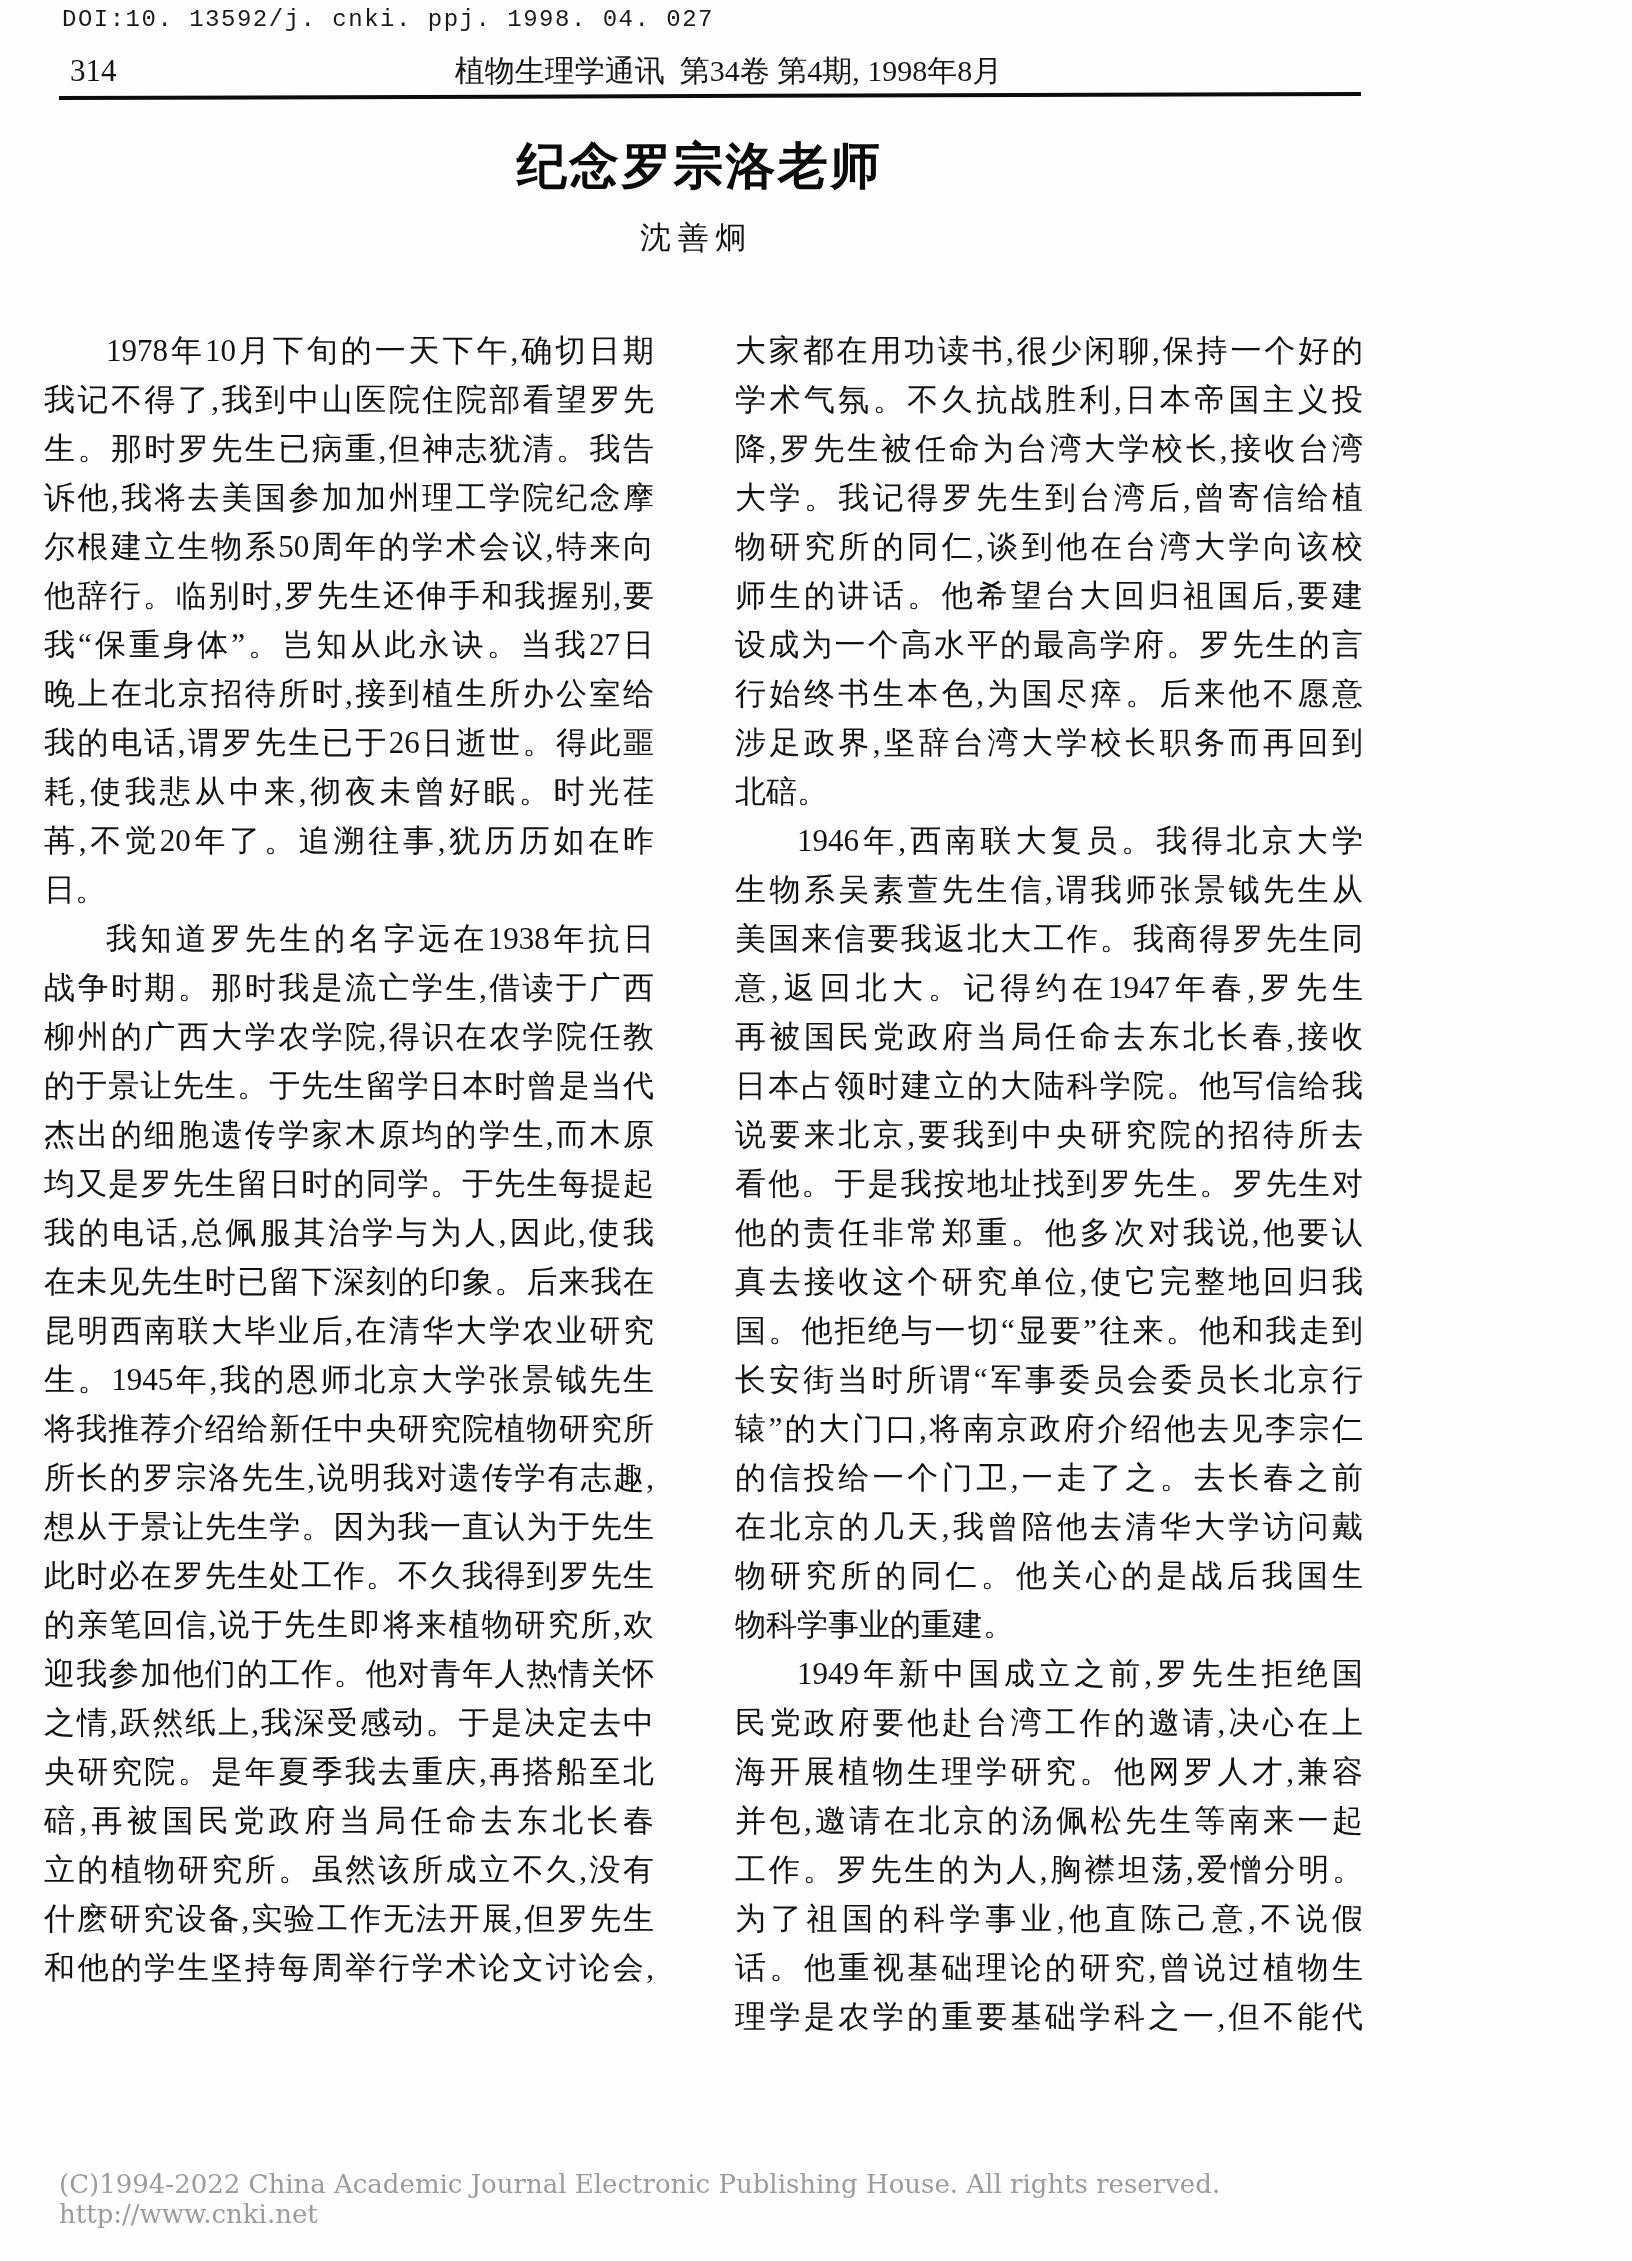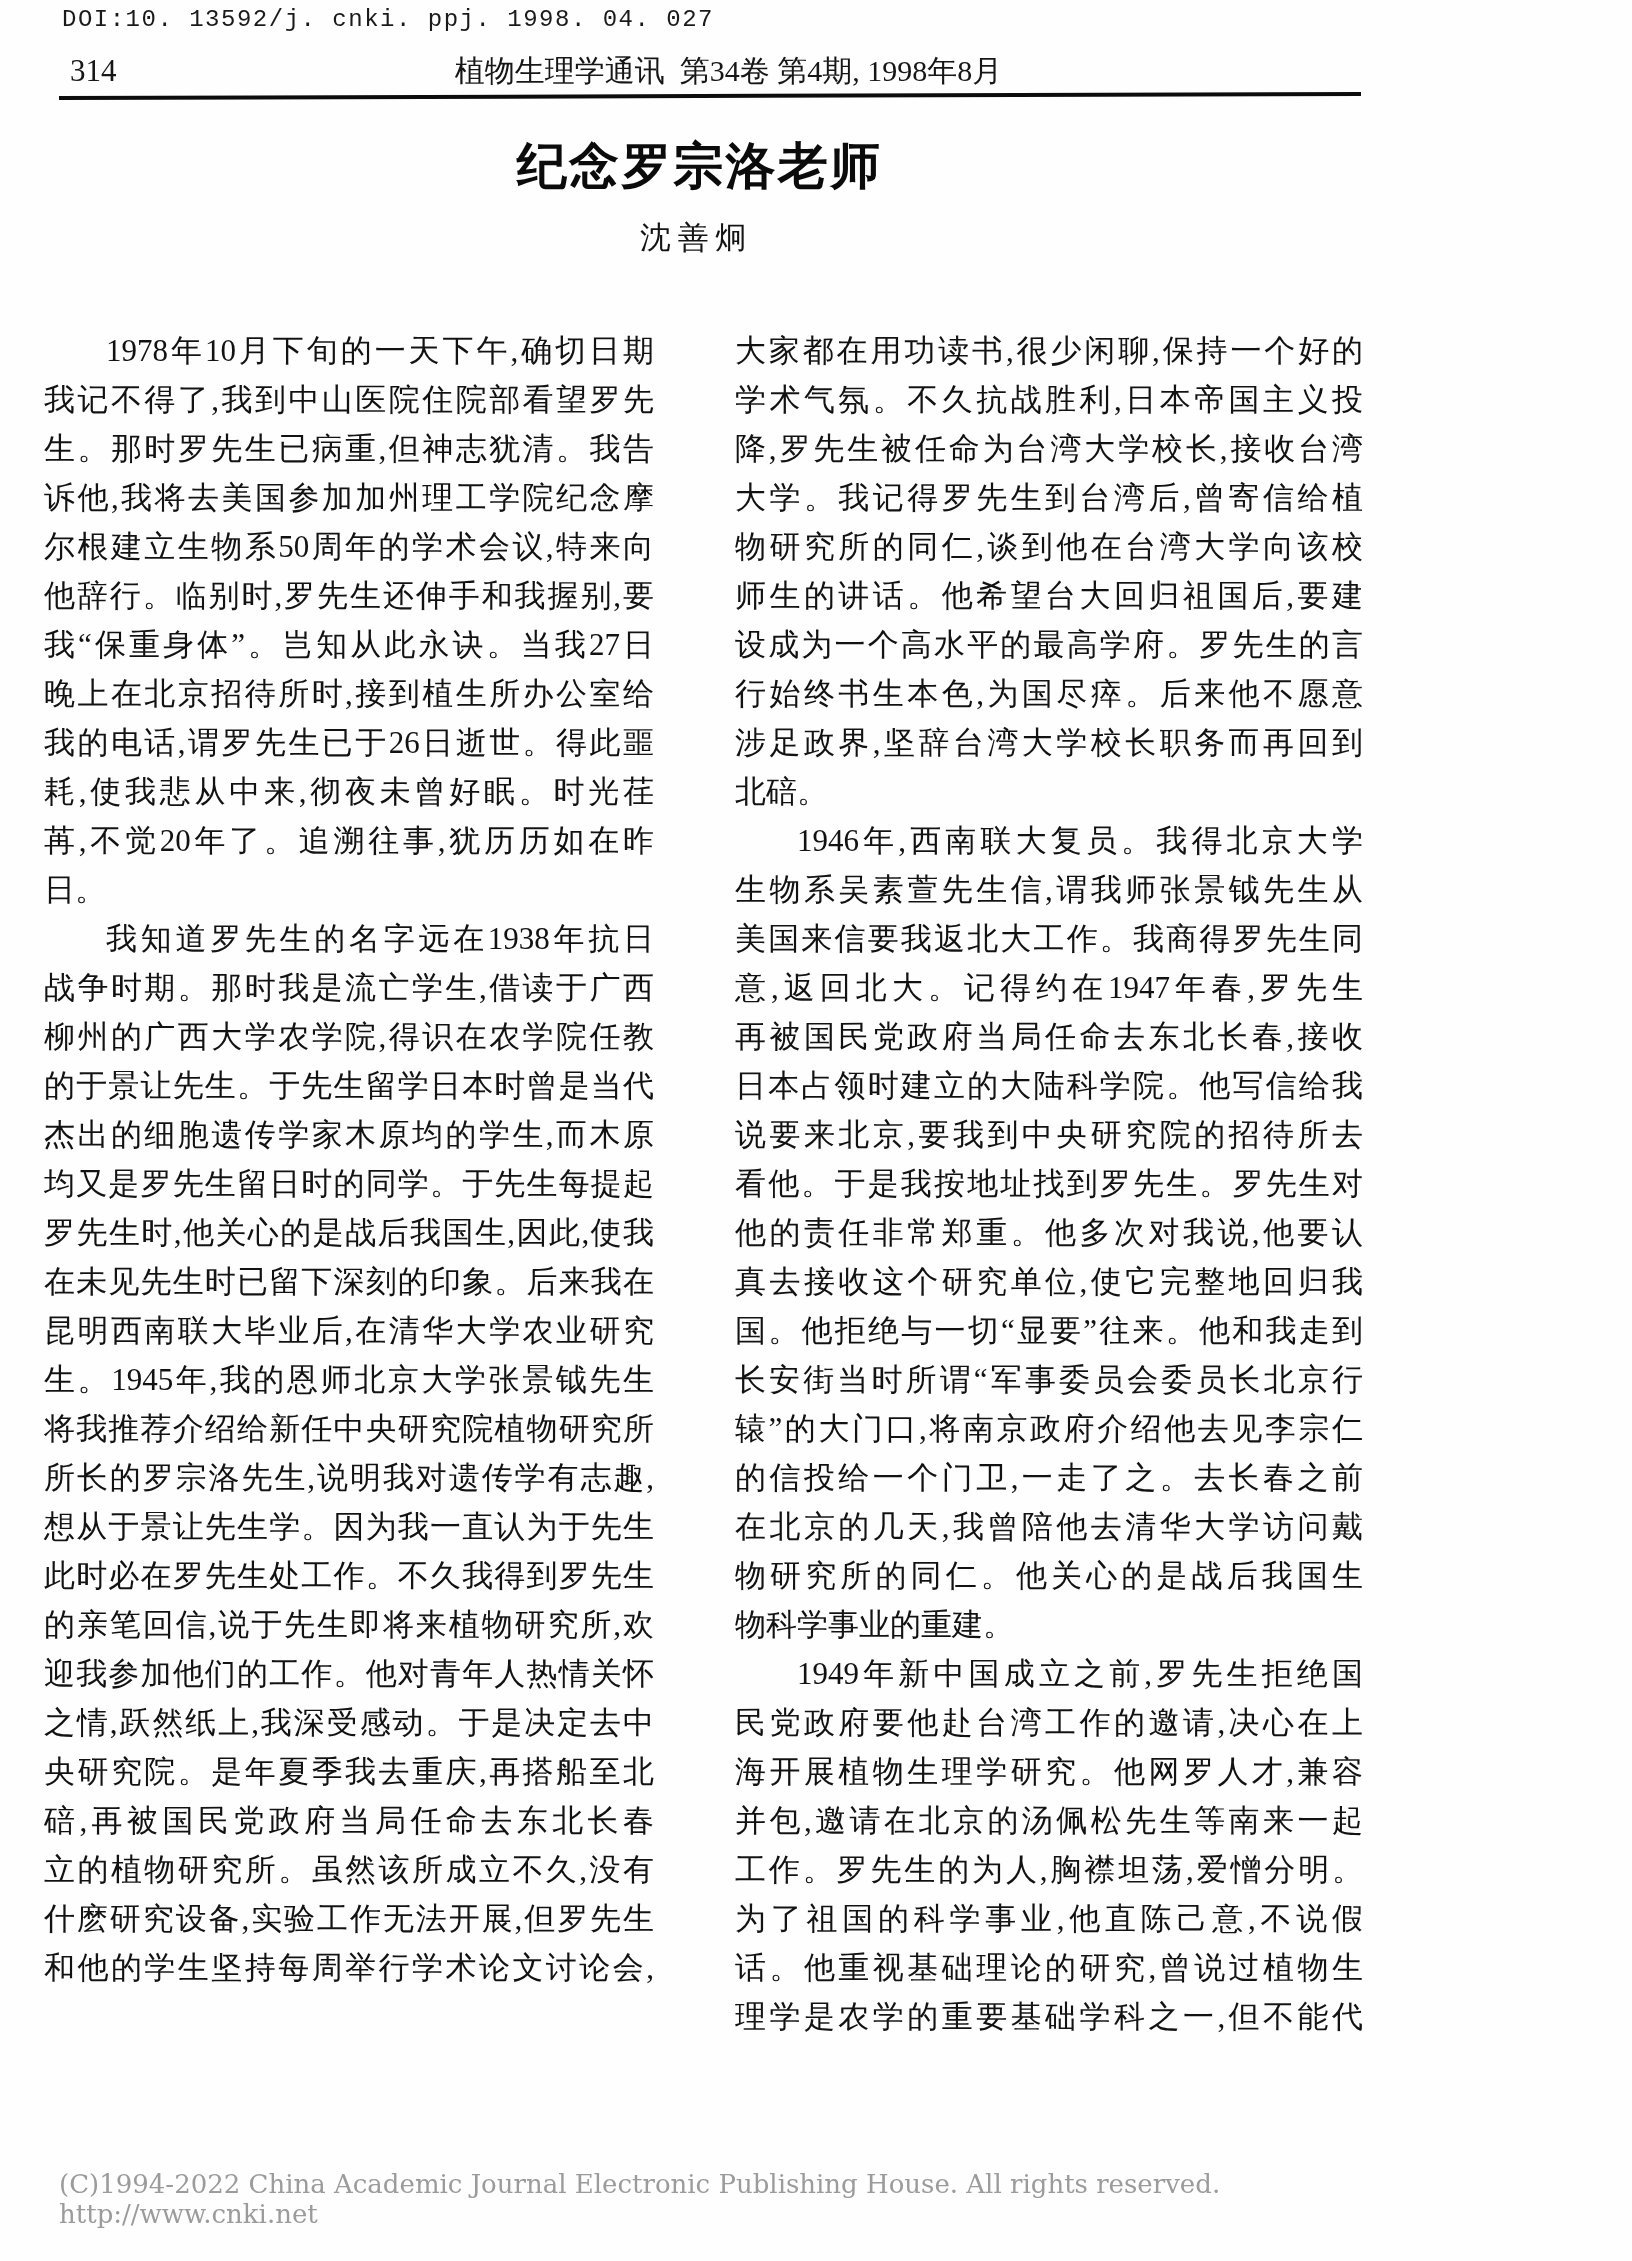--- a/index.html
+++ b/index.html
@@ -131,21 +131,21 @@
         <div class="text-line">我的电话,谓罗先生已于26日逝世。得此噩</div>
         <div class="text-line">耗,使我悲从中来,彻夜未曾好眠。时光荏</div>
         <div class="text-line">苒,不觉20年了。追溯往事,犹历历如在昨</div>
         <div class="text-line para-end">日。</div>
         <div class="text-line indent">我知道罗先生的名字远在1938年抗日</div>
         <div class="text-line">战争时期。那时我是流亡学生,借读于广西</div>
         <div class="text-line">柳州的广西大学农学院,得识在农学院任教</div>
         <div class="text-line">的于景让先生。于先生留学日本时曾是当代</div>
         <div class="text-line">杰出的细胞遗传学家木原均的学生,而木原</div>
         <div class="text-line">均又是罗先生留日时的同学。于先生每提起</div>
-        <div class="text-line">罗先生时,他关心的是战后我国生,因此,使我</div>
+        <div class="text-line">我的电话,总佩服其治学与为人,因此,使我</div>
         <div class="text-line">在未见先生时已留下深刻的印象。后来我在</div>
         <div class="text-line">昆明西南联大毕业后,在清华大学农业研究</div>
         <div class="text-line">生。1945年,我的恩师北京大学张景钺先生</div>
         <div class="text-line">将我推荐介绍给新任中央研究院植物研究所</div>
         <div class="text-line">所长的罗宗洛先生,说明我对遗传学有志趣,</div>
         <div class="text-line">想从于景让先生学。因为我一直认为于先生</div>
         <div class="text-line">此时必在罗先生处工作。不久我得到罗先生</div>
         <div class="text-line">的亲笔回信,说于先生即将来植物研究所,欢</div>
         <div class="text-line">迎我参加他们的工作。他对青年人热情关怀</div>
         <div class="text-line">之情,跃然纸上,我深受感动。于是决定去中</div>

